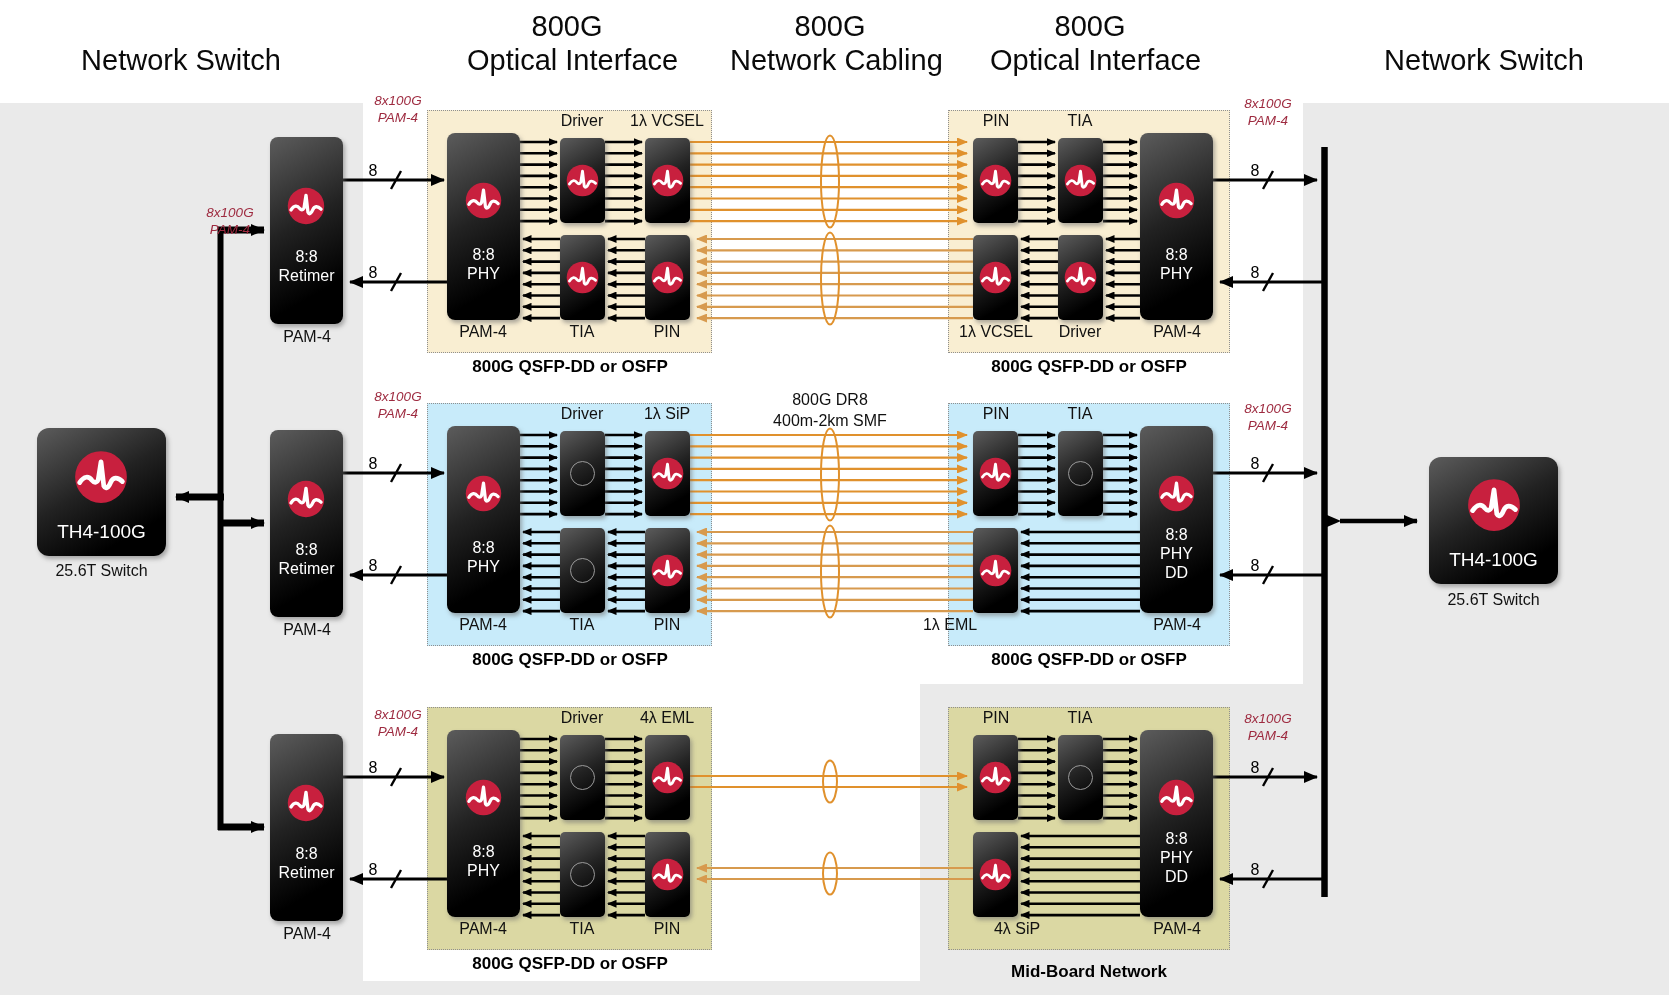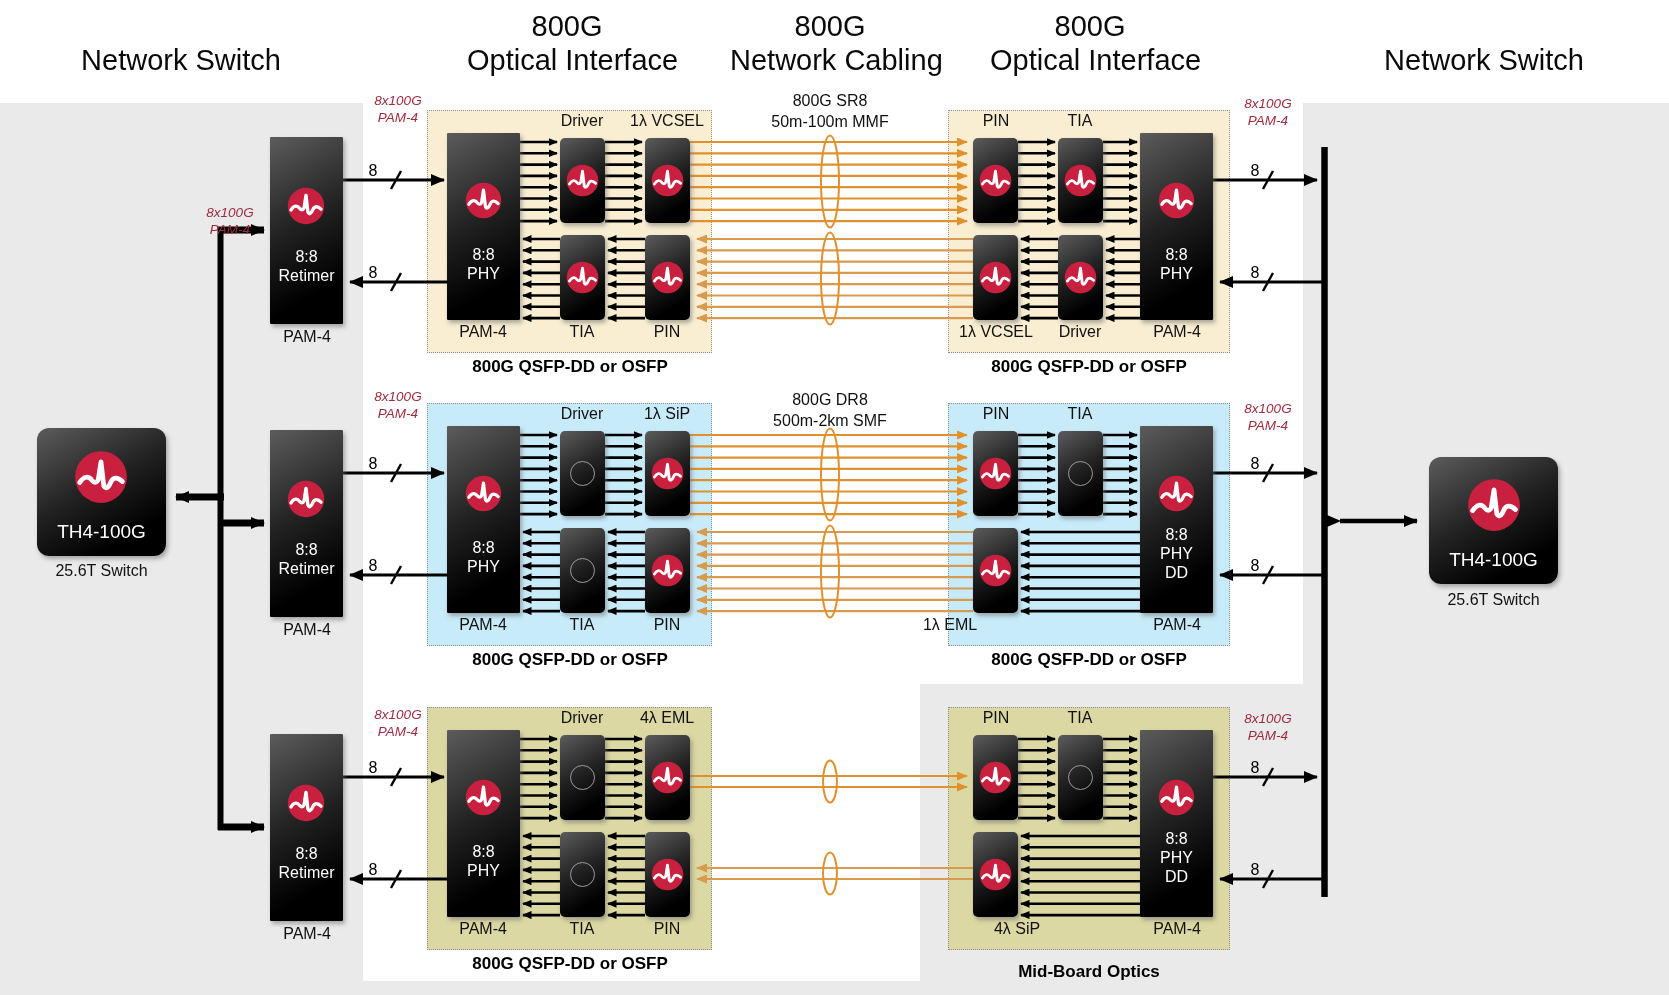--- a/index.html
+++ b/index.html
@@ -2,21 +2,21 @@
 <html><head>
 <meta charset="utf-8">
 <style>
   html,body{margin:0;padding:0;background:#fff}
   #stage{position:relative;width:1669px;height:995px;background:#EAEAEA;
          font-family:"Liberation Sans",sans-serif;overflow:hidden}
   .white{position:absolute;background:#FFFFFF}
   .module{position:absolute;border:1px dotted #8f8f8f;box-sizing:border-box}
   .tan{background:#F9EED2}.blue{background:#C8EBFA}.olive{background:#DBD8A3}
   .chip{position:absolute;background:linear-gradient(150deg,#5c5c5c 0%,#222 45%,#000 80%);
-        border-radius:1px;box-shadow:2px 3px 4px rgba(110,110,110,.55)}
+        border-radius:8px;box-shadow:2px 3px 4px rgba(110,110,110,.55)}
   .chip.sm{border-radius:5px}
   .chip.big{border-radius:12px}
   .logo{position:absolute}
   .ocir{position:absolute;border:1.5px solid #9a9a9a;border-radius:50%;box-sizing:border-box}
   .ctext{position:absolute;left:0;width:100%;text-align:center;color:#fff;font-size:16px;line-height:19px}
   .lbl{position:absolute;font-size:16px;color:#111;text-align:center;white-space:nowrap}
   .cap{position:absolute;font-size:17px;font-weight:bold;color:#000;text-align:center;white-space:nowrap}
   .cable{position:absolute;font-size:16px;color:#111;text-align:center;line-height:21px;white-space:nowrap;width:200px}
   .red{position:absolute;font-size:13.5px;font-style:italic;color:#9E2B40;text-align:center;line-height:17px;width:90px}
   .lane8{position:absolute;font-size:16px;color:#000;width:26px;text-align:center}
@@ -378,24 +378,20 @@
       <div>PAM-4</div>
     </div>
   <div class="red" style="left:1223px;top:95px">
       <div>8x100G</div>
       <div>PAM-4</div>
     </div>
   <div class="lane8" style="left:360px;top:162px">8</div>
   <div class="lane8" style="left:360px;top:264px">8</div>
   <div class="lane8" style="left:1242px;top:162px">8</div>
   <div class="lane8" style="left:1242px;top:264px">8</div>
-  <div class="cable" style="left:730px;top:90px">
-    <div>800G SR8</div>
-      <div>50m-100m MMF</div>
-  </div>
 
   <div class="lbl" style="left:540px;top:112px;width:84px">Driver</div>
   <div class="lbl" style="left:617px;top:112px;width:100px">1λ VCSEL</div>
   <div class="lbl" style="left:443px;top:323px;width:80px">PAM-4</div>
   <div class="lbl" style="left:542px;top:323px;width:80px">TIA</div>
   <div class="lbl" style="left:627px;top:323px;width:80px">PIN</div>
   <div class="cap" style="left:420px;top:357px;width:300px">800G QSFP-DD or OSFP</div>
   <div class="chip" style="left:447px;top:133px;width:73px;height:187px">
     <svg class="logo" style="left:18px;top:49px;width:37px;height:37px" viewBox="0 0 48 48">
         <use href="#blogo"></use>
@@ -469,21 +465,21 @@
   <div class="red" style="left:1223px;top:400px">
       <div>8x100G</div>
       <div>PAM-4</div>
     </div>
   <div class="lane8" style="left:360px;top:455px">8</div>
   <div class="lane8" style="left:360px;top:557px">8</div>
   <div class="lane8" style="left:1242px;top:455px">8</div>
   <div class="lane8" style="left:1242px;top:557px">8</div>
   <div class="cable" style="left:730px;top:389px">
     <div>800G DR8</div>
-      <div>500m-2km SMF</div>
+      <div>400m-2km SMF</div>
   </div>
 
   <div class="lbl" style="left:540px;top:405px;width:84px">Driver</div>
   <div class="lbl" style="left:617px;top:405px;width:100px">1λ SiP</div>
   <div class="lbl" style="left:443px;top:616px;width:80px">PAM-4</div>
   <div class="lbl" style="left:542px;top:616px;width:80px">TIA</div>
   <div class="lbl" style="left:627px;top:616px;width:80px">PIN</div>
   <div class="cap" style="left:420px;top:650px;width:300px">800G QSFP-DD or OSFP</div>
   <div class="chip" style="left:447px;top:426px;width:73px;height:187px">
     <svg class="logo" style="left:18px;top:49px;width:37px;height:37px" viewBox="0 0 48 48">
@@ -582,21 +578,21 @@
   <div class="chip sm" style="left:645px;top:832px;width:45px;height:85px">
     <svg class="logo" style="left:6px;top:26px;width:33px;height:33px" viewBox="0 0 48 48">
         <use href="#blogo"></use>
       </svg>
     </div>
 
   <div class="lbl" style="left:954px;top:709px;width:84px">PIN</div>
   <div class="lbl" style="left:1038px;top:709px;width:84px">TIA</div>
   <div class="lbl" style="left:967px;top:920px;width:100px">4λ SiP</div>
   <div class="lbl" style="left:1137px;top:920px;width:80px">PAM-4</div>
-  <div class="cap" style="left:939px;top:962px;width:300px">Mid-Board Optics</div>
+  <div class="cap" style="left:939px;top:962px;width:300px">Mid-Board Network</div>
   <div class="chip" style="left:1140px;top:730px;width:73px;height:187px">
     <svg class="logo" style="left:18px;top:49px;width:37px;height:37px" viewBox="0 0 48 48">
         <use href="#blogo"></use>
       </svg>
     <div class="ctext" style="top:99px">
         <div>8:8</div>
         <div>PHY</div>
         <div>DD</div>
       </div>
   </div>

